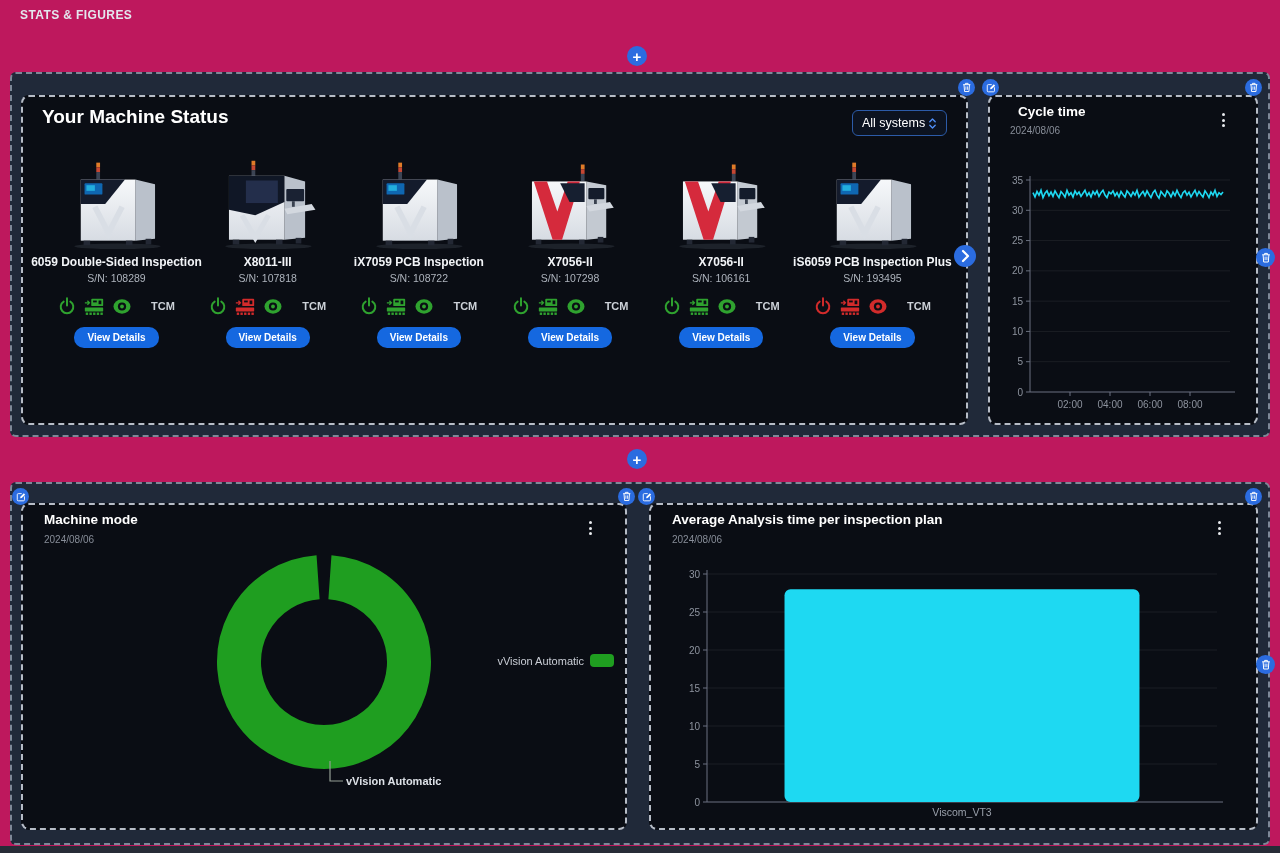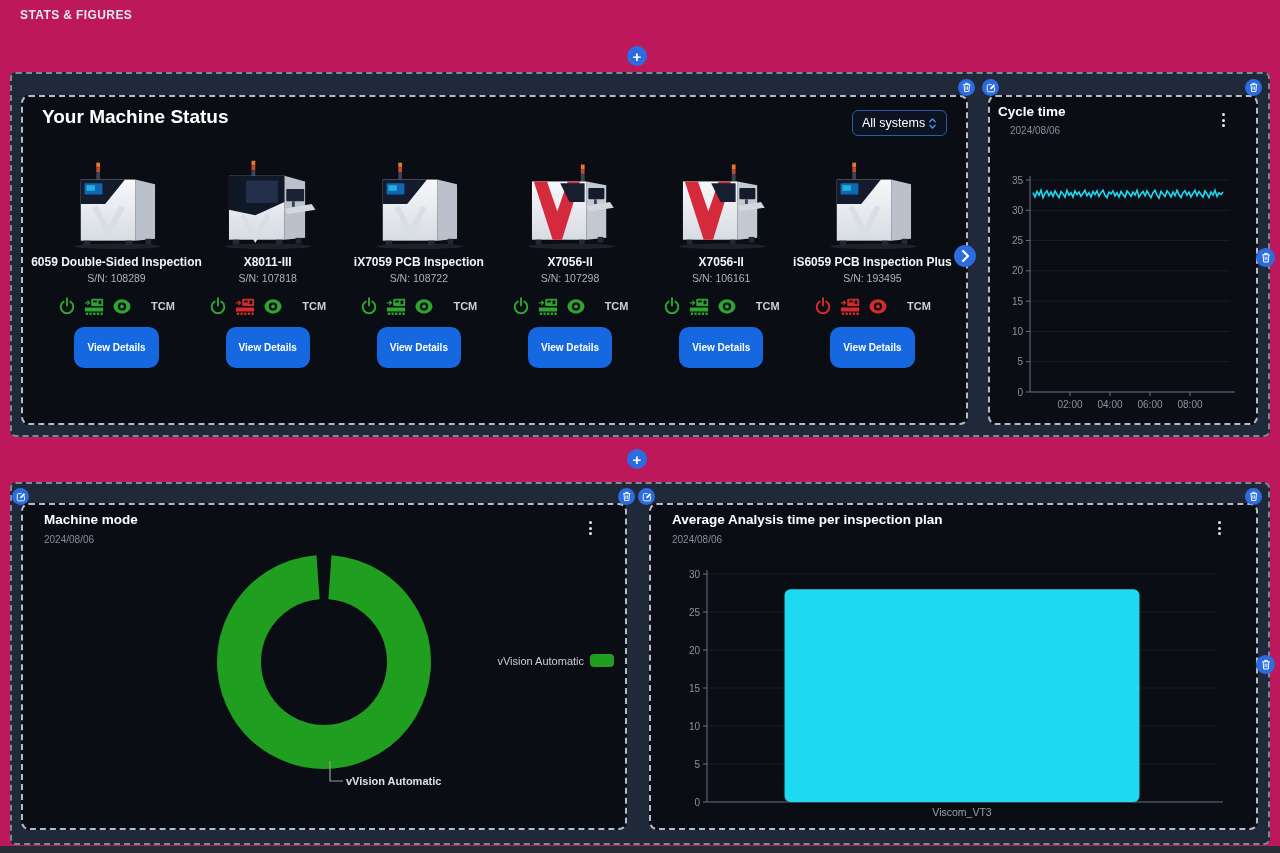--- a/index.html
+++ b/index.html
@@ -15,21 +15,21 @@
   .machine-list{position:absolute;left:23px;top:56px;width:897px;display:flex;justify-content:space-between;}
   .machine-card{width:141px;display:flex;flex-direction:column;align-items:center;}
   .machine-img{width:141px;height:102px;}
   .m-name{width:100%;display:flex;justify-content:center;font-size:12px;font-weight:700;color:#f2f4f7;}
   .m-name span{white-space:nowrap;flex-shrink:0;}
   .m-serial{margin-top:3px;font-size:10.5px;color:#aeb4bd;}
   .st-icons{margin-top:11px;display:flex;align-items:center;gap:7px;height:22px;}
   .tcm{font-size:11px;font-weight:700;color:#ccd1d8;margin-left:12px;}
   .ic-green{color:#2fa22f;}
   .ic-red{color:#d22b2b;}
-  .view-btn{margin-top:10px;background:#1568e0;color:#fff;font-size:10px;font-weight:700;padding:15px 13px;border-radius:10px;border:none;cursor:pointer;font-family:"Liberation Sans",sans-serif;}
+  .view-btn{margin-top:10px;background:#1568e0;color:#fff;font-size:10px;font-weight:700;padding:5px 13px;border-radius:10px;border:none;cursor:pointer;font-family:"Liberation Sans",sans-serif;}
   .rbtn{position:absolute;width:17px;height:17px;border-radius:50%;background:#2b6ce0;display:flex;align-items:center;justify-content:center;cursor:pointer;z-index:5;}
   .rbtn.big{width:19px;height:19px;}
   .plus-btn{position:absolute;width:20px;height:20px;border-radius:50%;background:#2b6ce0;display:flex;align-items:center;justify-content:center;cursor:pointer;color:#fff;font-size:15px;font-weight:700;line-height:1;z-index:5;}
   .next-btn{position:absolute;width:22px;height:22px;border-radius:50%;background:#2b6ce0;display:flex;align-items:center;justify-content:center;cursor:pointer;z-index:6;}
   .kebab{position:absolute;display:flex;flex-direction:column;align-items:center;gap:2.5px;padding:3px 5px;cursor:pointer;}
   .kebab i{width:3px;height:3px;border-radius:50%;background:#e8eaee;display:block;}
   .legend{position:absolute;display:flex;align-items:center;gap:6px;cursor:pointer;}
   .legend .lg-label{font-size:11px;color:#c9cdd5;}
   .legend .lg-swatch{width:24px;height:13px;border-radius:4px;background:#1f9e20;}
   .callout-label{position:absolute;font-size:11px;font-weight:700;color:#dde1e7;}
@@ -352,21 +352,21 @@
         <circle cx="11" cy="9.5" r="2.1" fill="currentColor"></circle>
       </svg>
       <span class="tcm">TCM</span>
     </div>
     <button class="view-btn">View Details</button>
   </div>
 </div>
   </div>
 
   <div class="widget" style="left:988px;top:95px;width:270px;height:330px;">
-    <div class="w-title" style="left:8px;top:7px;">Cycle time</div>
+    <div class="w-title" style="left:28px;top:7px;">Cycle time</div>
     <div class="w-date" style="left:20px;top:28px;">2024/08/06</div>
     <div class="kebab" style="right:26px;top:13px;">
         <i></i>
         <i></i>
         <i></i>
       </div>
     <svg id="cycle-chart" style="position:absolute;left:10px;top:73px;" width="250" height="250">
         <line x1="26" y1="222" x2="30" y2="222" stroke="#6a7180"></line>
         <text x="23" y="225.5" text-anchor="end" font-size="10" fill="#8d939e">0</text>
         <line x1="30" y1="191.71428571428572" x2="230" y2="191.71428571428572" stroke="rgba(255,255,255,0.07)"></line>

